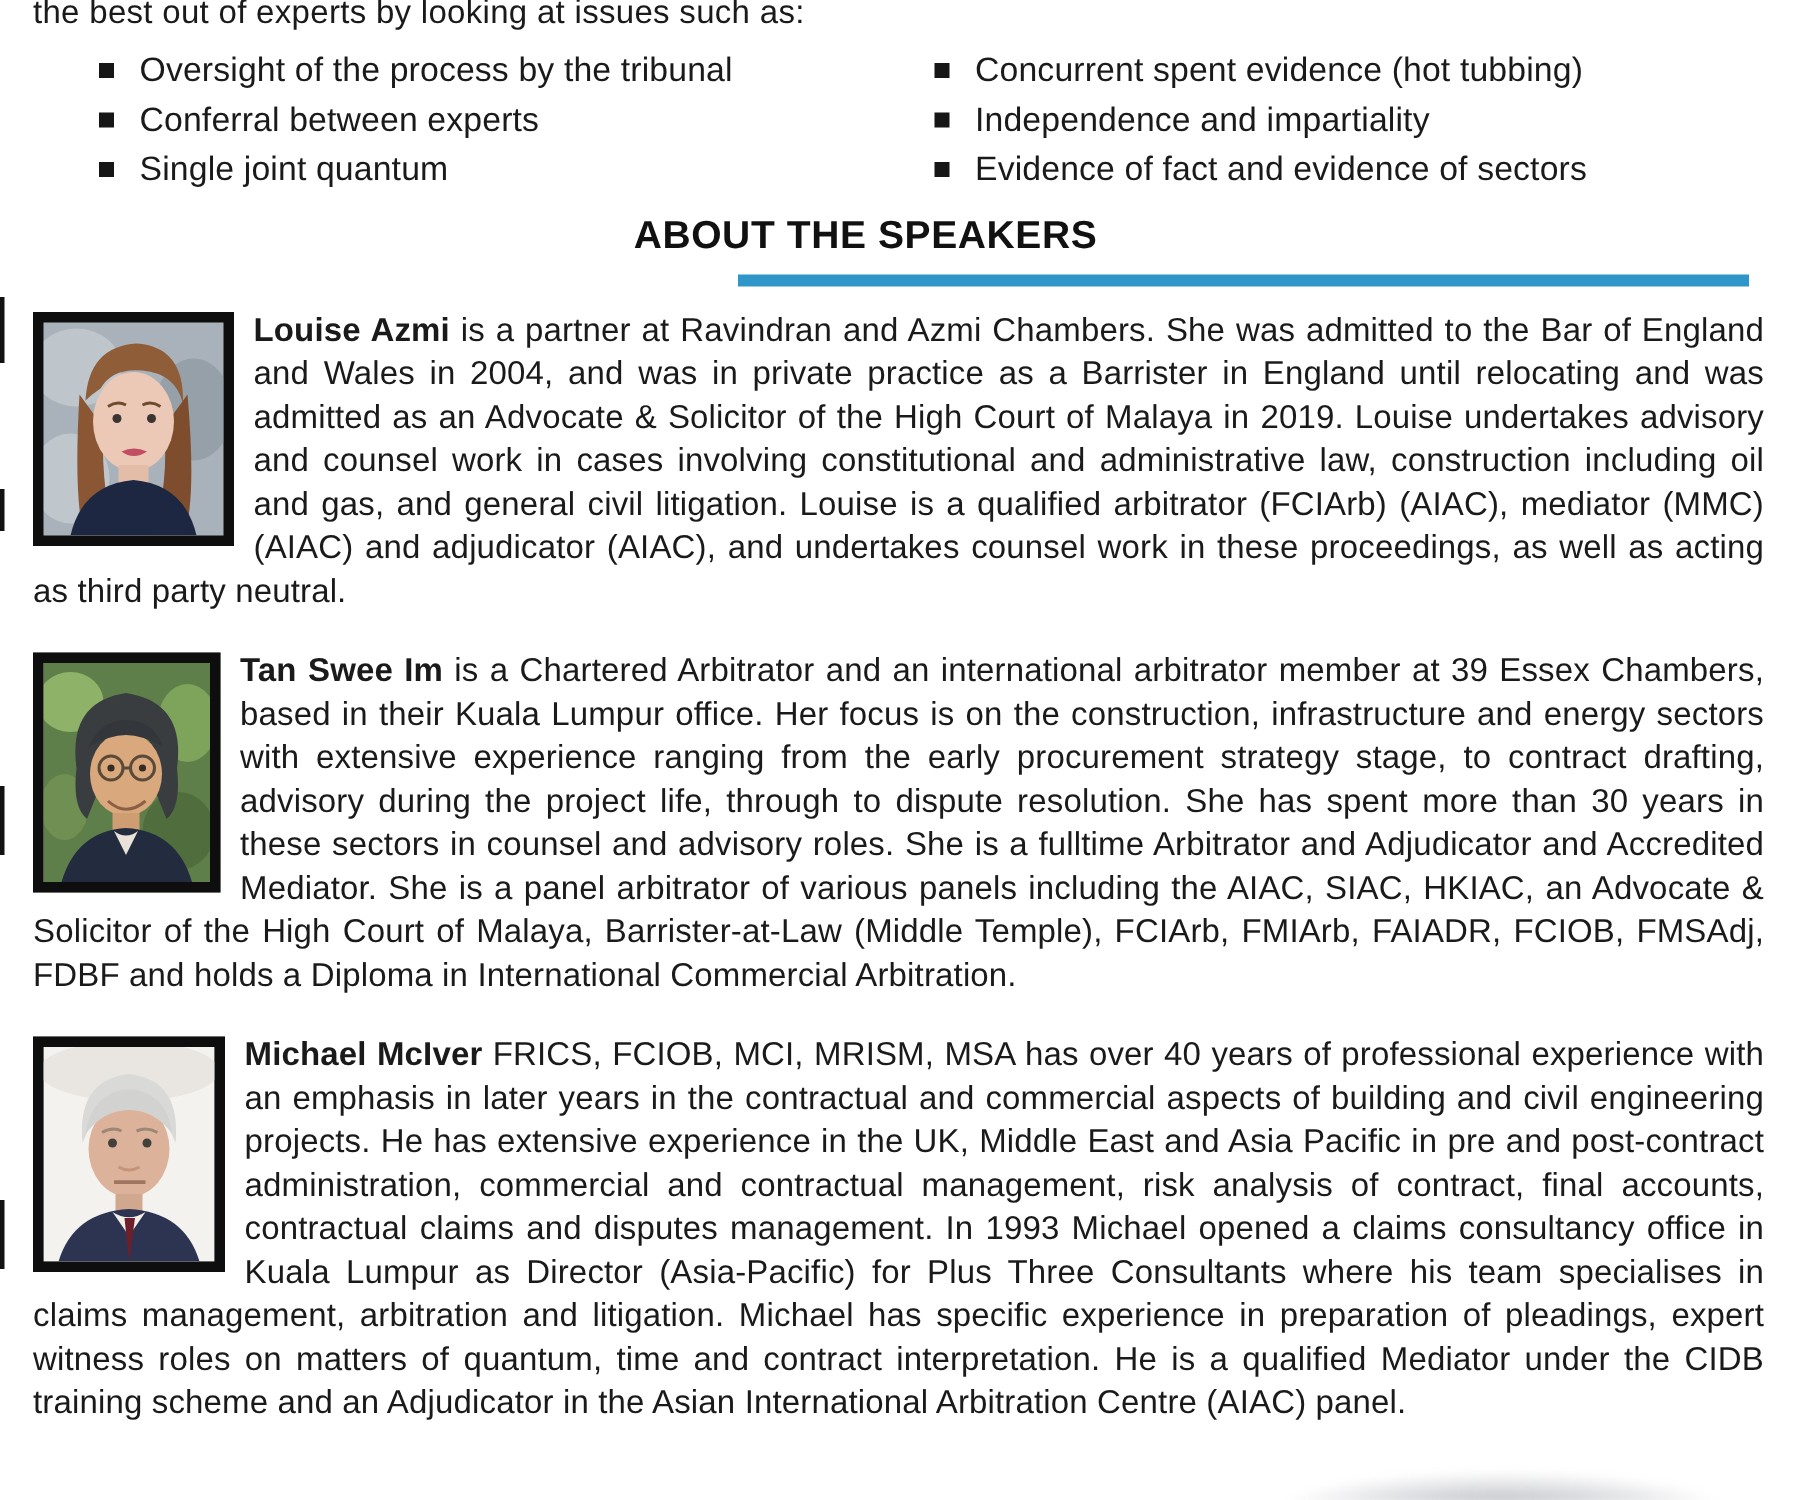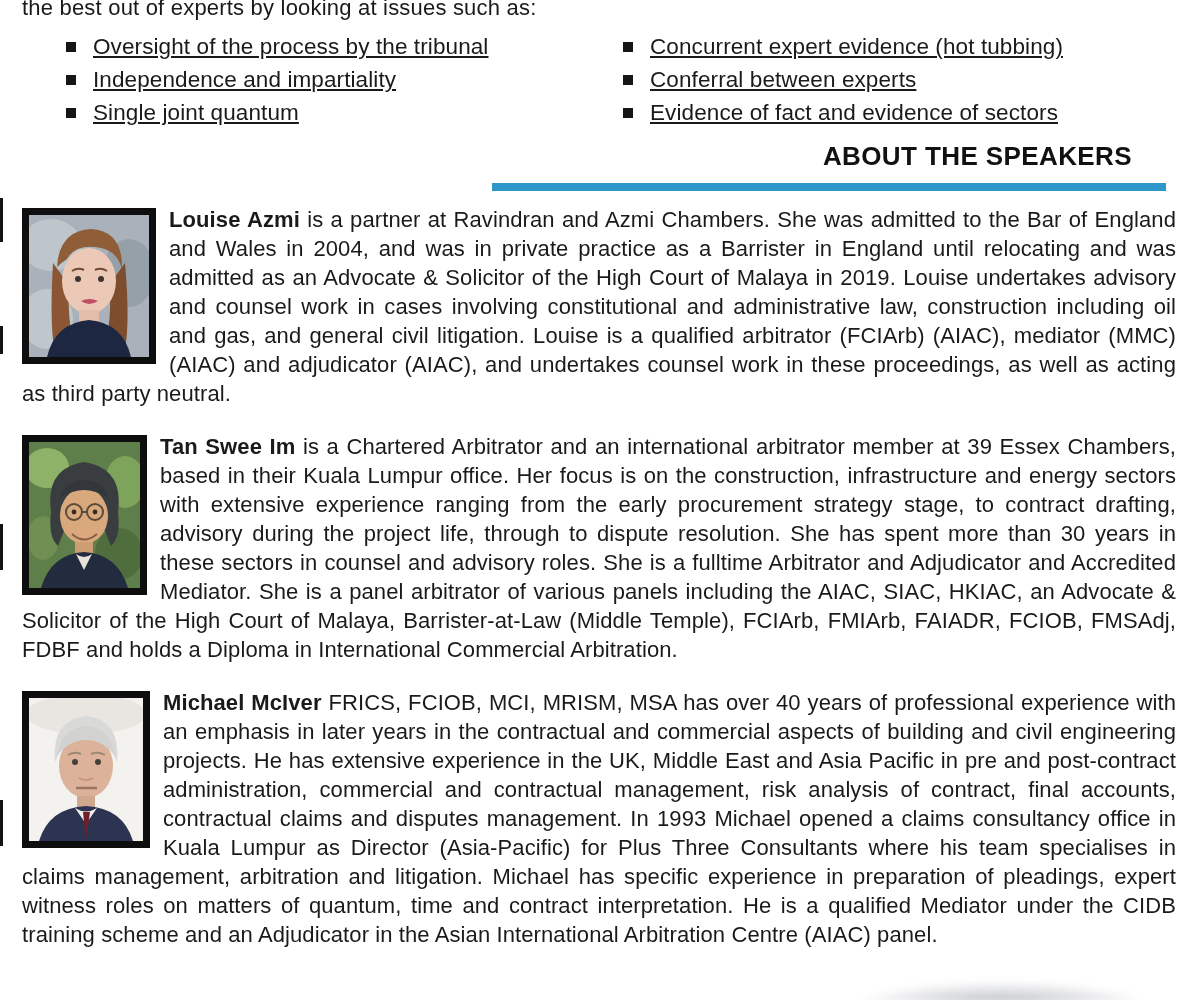--- a/index.html
+++ b/index.html
@@ -3,23 +3,23 @@
 <meta charset="utf-8">
 <style>
   html,body{margin:0;padding:0;}
   body{
     width:1200px;height:1000px;background:#ffffff;overflow:hidden;position:relative;
     font-family:"Liberation Sans", sans-serif;color:#1a1a1a;
   }
   .content{padding:0 24px 0 22px;}
   .intro{font-size:22px;line-height:30px;margin-top:-7px;letter-spacing:.2px;}
   .bullets{display:grid;grid-template-columns:557px auto;margin:7px 0 0 44px;}
-  .bullet-item{display:flex;align-items:center;font-size:22.5px;line-height:33px;letter-spacing:.1px;text-decoration:underline;}
+  .bullet-item{display:flex;align-items:center;font-size:22.5px;line-height:33px;letter-spacing:.1px;}
   .sq{width:10px;height:10px;background:#161616;margin-right:17px;flex:none;}
-  .heading{font-size:26px;font-weight:bold;text-align:right;padding-right:44px;margin-top:12px;letter-spacing:.4px;color:#111;}
+  .heading{font-size:26px;font-weight:bold;text-align:center;padding-right:44px;margin-top:12px;letter-spacing:.4px;color:#111;}
   .rule{height:8px;margin:11px 10px 0 470px;background:#2e96c8;}
   .speaker{margin-top:14px;font-size:22px;line-height:29px;text-align:justify;letter-spacing:.1px;}
   .speaker + .speaker{margin-top:24px;}
   .speaker::after{content:"";display:block;clear:both;}
   .photo-frame{float:left;border:7px solid #0e0e0e;margin:3px 13px 10px 0;overflow:hidden;background:#9aa0a6;}
   .pf-louise{width:120px;height:142px;}
   .pf-tan{width:111px;height:146px;}
   .pf-michael{width:114px;height:143px;}
   .photo-frame svg{display:block;width:100%;height:100%;}
   .speaker-name{font-weight:bold;margin-top:48px;}
@@ -37,29 +37,29 @@
 
   <div class="intro">the best out of experts by looking at issues such as:</div>
 
   <div class="bullets">
     <div class="bullet-item">
       <span class="sq"></span>
       <span>Oversight of the process by the tribunal</span>
     </div>
     <div class="bullet-item">
       <span class="sq"></span>
-      <span>Concurrent expert evidence (hot tubbing)</span>
+      <span>Concurrent spent evidence (hot tubbing)</span>
+    </div>
+    <div class="bullet-item">
+      <span class="sq"></span>
+      <span>Conferral between experts</span>
     </div>
     <div class="bullet-item">
       <span class="sq"></span>
       <span>Independence and impartiality</span>
-    </div>
-    <div class="bullet-item">
-      <span class="sq"></span>
-      <span>Conferral between experts</span>
     </div>
     <div class="bullet-item">
       <span class="sq"></span>
       <span>Single joint quantum</span>
     </div>
     <div class="bullet-item">
       <span class="sq"></span>
       <span>Evidence of fact and evidence of sectors</span>
     </div>
   </div>

